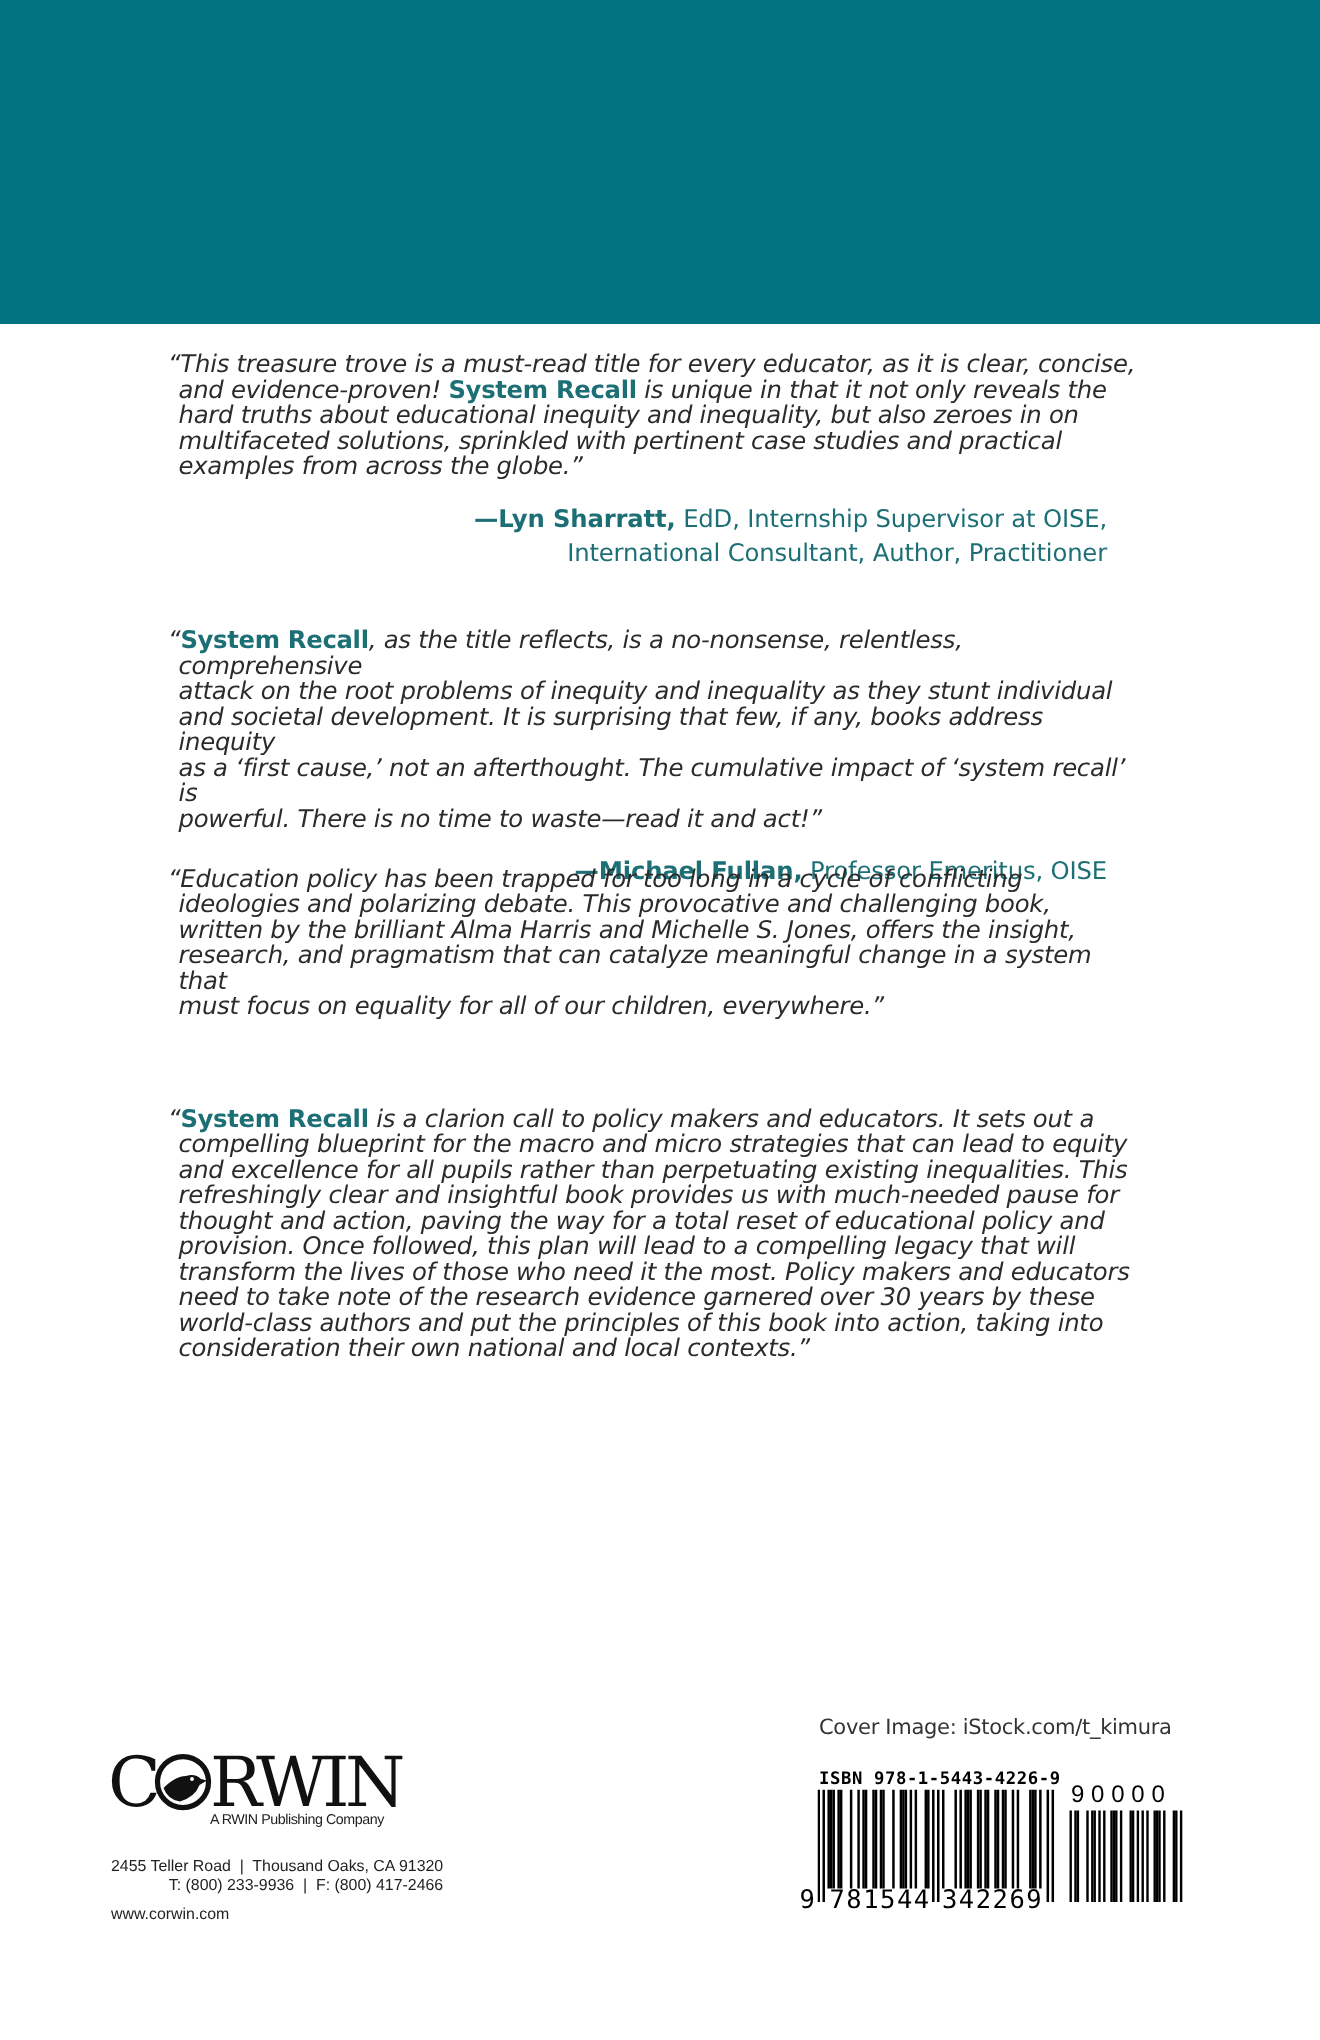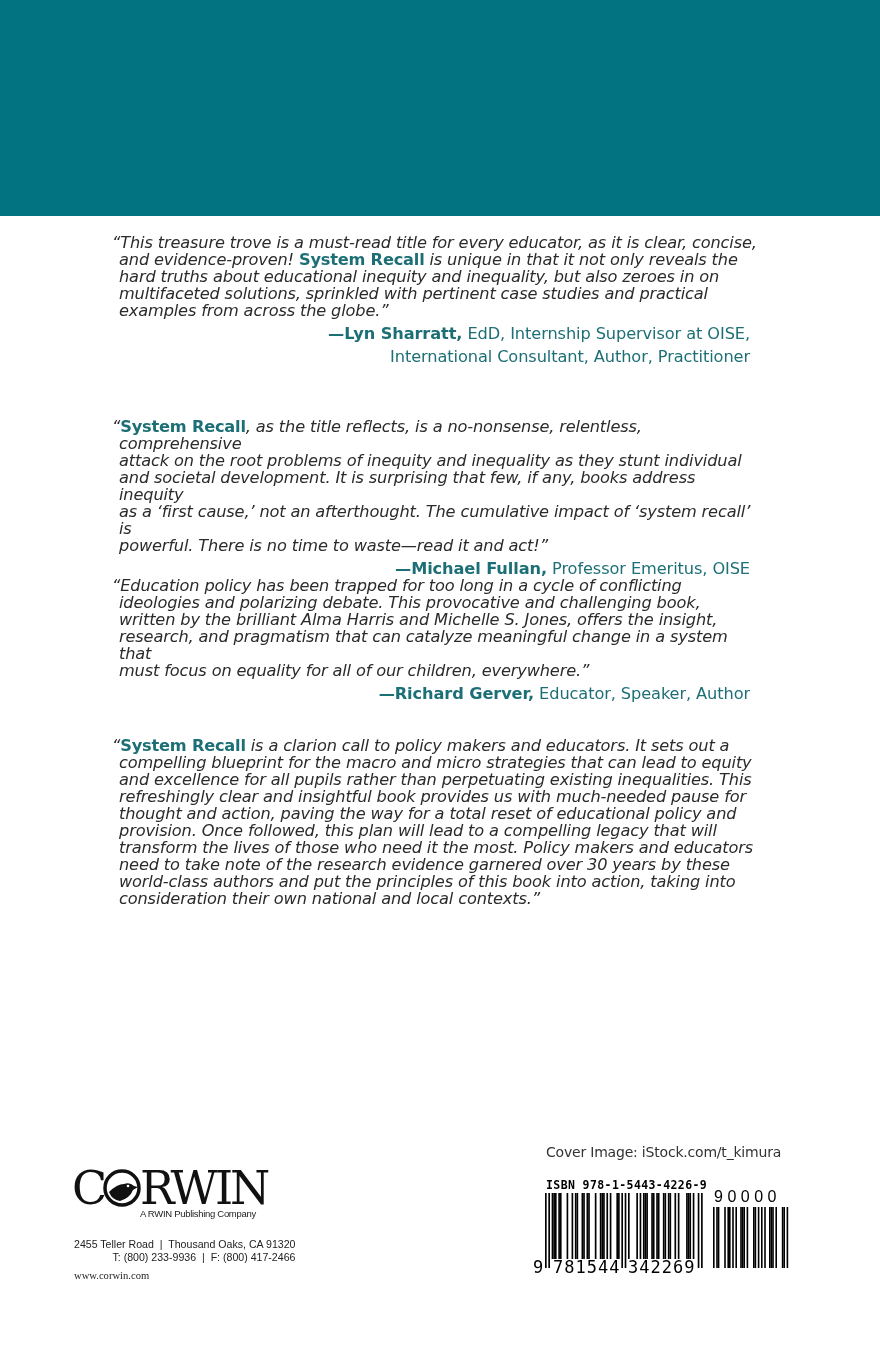--- a/index.html
+++ b/index.html
@@ -9,34 +9,34 @@
   }
   .band { position: absolute; left: 0; top: 0; width: 880px; height: 216px; background: #027380; }
   .quote { position: absolute; left: 112px; width: 650px; }
   .q-text {
     font-style: italic; font-size: 16.2px; line-height: 17px; letter-spacing: -0.15px;
     padding-left: 7px; text-indent: -7px; margin: 0; color: #2b2b2b; white-space: pre-line;
   }
   .q-text .hl { font-style: normal; font-weight: bold; color: #1d6f76; letter-spacing: -0.2px; }
   .attr {
     text-align: right; font-size: 16.2px; line-height: 22.6px; color: #1d6f76;
-    padding-right: 8px; margin: 4px; white-space: pre-line; letter-spacing: -0.1px;
+    padding-right: 8px; margin: 16px; white-space: pre-line; letter-spacing: -0.1px;
   }
   .attr .name { font-weight: bold; }
   .logo { position: absolute; left: 72px; top: 1164px; width: 200px; height: 62px; }
   .logo-sub {
     position: absolute; left: 68px; top: 44px; font-family: "Liberation Sans", sans-serif;
     font-size: 9.5px; color: #222; letter-spacing: -0.3px; white-space: nowrap;
   }
   .addr {
     position: absolute; left: 74px; top: 1238px; font-family: "Liberation Sans", sans-serif;
     font-size: 10.6px; line-height: 13px; color: #222; white-space: nowrap;
   }
   .web {
-    position: absolute; left: 74px; top: 1270px; font-family: Liberation Serif, serif;
+    position: absolute; left: 74px; top: 1270px; font-family: Liberation Sans, sans-serif;
     font-size: 10.6px; color: #222;
   }
   .credit {
     position: absolute; left: 546px; top: 1144px; font-size: 14px; color: #333;
     font-family: "DejaVu Sans", sans-serif; letter-spacing: -0.2px;
   }
   .isbn-label {
     position: absolute; left: 546px; top: 1179px; font-family: "DejaVu Sans Mono", monospace;
     font-size: 11.5px; font-weight: bold; letter-spacing: 0.4px; color: #000; line-height: 12px;
   }
@@ -73,21 +73,20 @@
 powerful. There is no time to waste—read it and act!”</span></p>
   <p class="attr"><span class="name">—Michael Fullan,</span><span> Professor Emeritus, OISE</span></p>
 </div>
 
 <div class="quote" style="top:577px;">
   <p class="q-text"><span>“Education policy has been trapped for too long in a cycle of conflicting
 ideologies and polarizing debate. This provocative and challenging book,
 written by the brilliant Alma Harris and Michelle S. Jones, offers the insight,
 research, and pragmatism that can catalyze meaningful change in a system that
 must focus on equality for all of our children, everywhere.”</span></p>
-  <p class="attr"><span class="name">—Richard Gerver,</span><span> Educator, Speaker, Author</span></p>
 </div>
 
 <div class="quote" style="top:737px;">
   <p class="q-text"><span>“</span><span class="hl">System Recall</span><span> is a clarion call to policy makers and educators. It sets out a
 compelling blueprint for the macro and micro strategies that can lead to equity
 and excellence for all pupils rather than perpetuating existing inequalities. This
 refreshingly clear and insightful book provides us with much-needed pause for
 thought and action, paving the way for a total reset of educational policy and
 provision. Once followed, this plan will lead to a compelling legacy that will
 transform the lives of those who need it the most. Policy makers and educators

